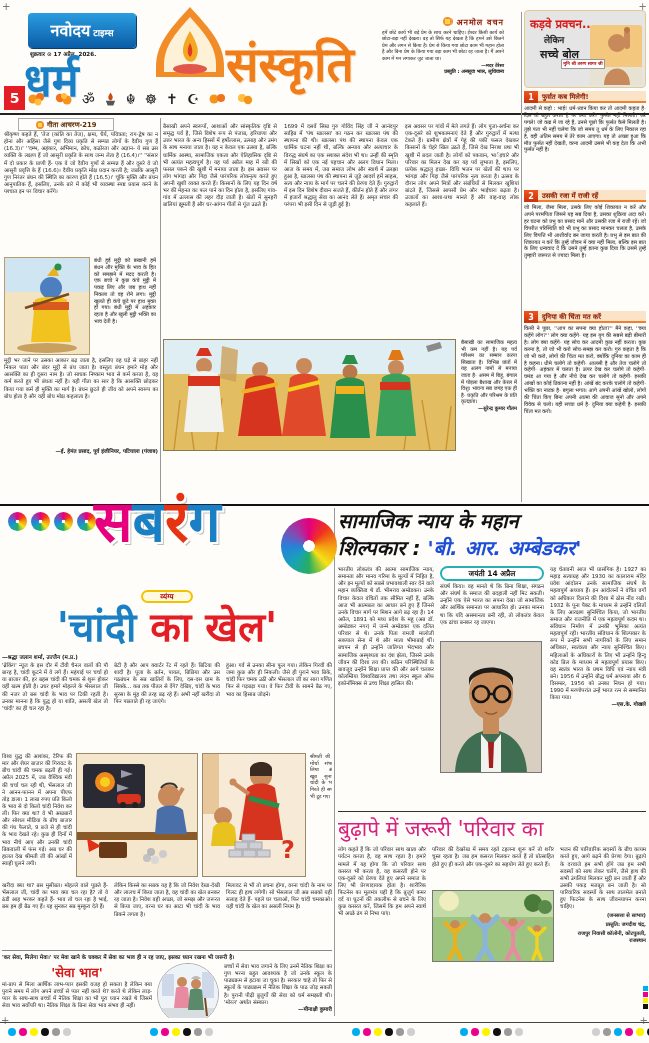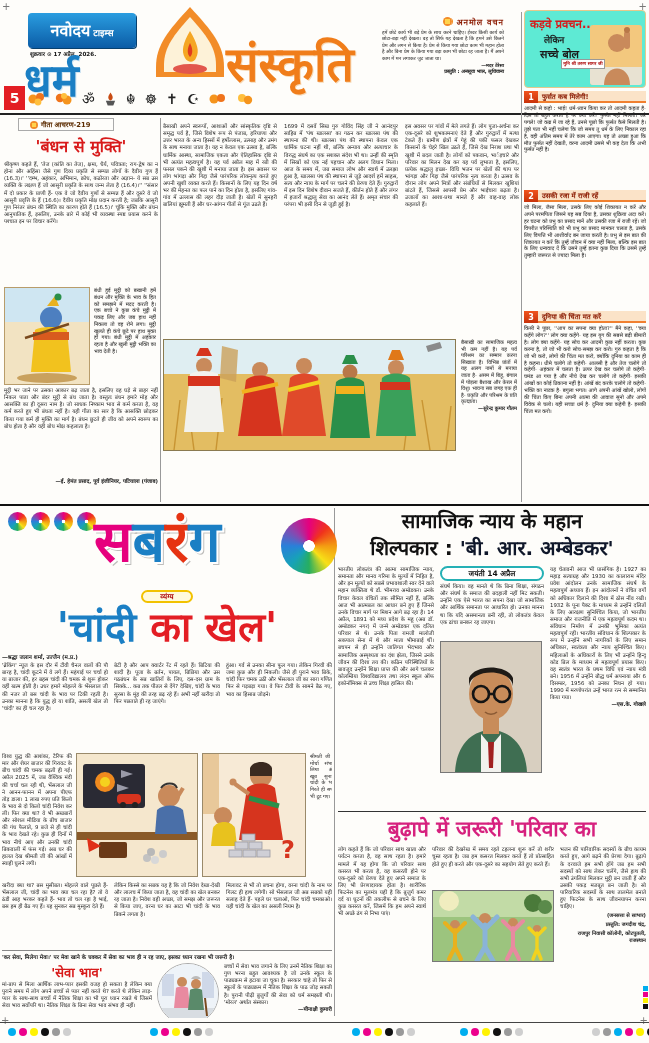--- a/index.html
+++ b/index.html
@@ -37,21 +37,21 @@
   .anmol-head { display:flex; align-items:center; justify-content:flex-end; gap:4px; margin-bottom:3px; }
   .anmol-title { font-size:8px; font-weight:bold; color:#8b1a00; letter-spacing:1px; }
   .sunicon { width:9px; height:9px; border-radius:50%;
              background:radial-gradient(circle,#ffd34d 0 45%, #f28c28 46% 100%); box-shadow:2px 0 0 -1px #f28c28; }
   .anmol-body { font-size:4.8px; line-height:1.35; text-align:justify; color:#222; }
   .anmol-att { font-size:4.8px; text-align:right; font-weight:bold; }
   .anmol-pres { font-size:4.9px; text-align:right; font-weight:bold; color:#111; }
 
   
   .prav { left:524px; top:10px; width:122px; height:492px; }
-  .prav-card { position:relative; height:78px; background:#5eead4; border:1px solid #e6c98c; border-radius:4px; padding:5px; }
+  .prav-card { position:relative; height:78px; background:#e5e5e5; border:1px solid #e6c98c; border-radius:4px; padding:5px; }
   .prav-t1 { color:#d81a1a; font-weight:bold; font-size:11.5px; }
   .prav-t2 { font-size:9px; font-weight:bold; margin-left:14px; margin-top:2px; }
   .prav-t3 { font-size:11px; font-weight:bold; margin-left:10px; }
   .monk { position:absolute; right:3px; top:14px; width:52px; height:60px; border-radius:3px; overflow:hidden; }
   .speakerbox { position:absolute; right:40px; top:48px; width:44px; background:#fff; border:1px solid #999;
                 font-size:4.6px; font-weight:bold; color:#b01212; text-align:center; padding:1px; line-height:1.25; }
   .psec { margin-top:3px; }
   .psec-head { display:flex; height:12px; margin-bottom:2px; }
   .psec-num { width:14px; background:linear-gradient(180deg,#f0541e,#c8320a); color:#fff; font-size:8px;
               font-weight:bold; display:flex; align-items:center; justify-content:center; }
@@ -64,21 +64,21 @@
   .v1 { left:160px; top:118px; width:1px; height:384px; background:#999; }
   .v2 { left:521px; top:12px; width:1px; height:490px; background:#999; }
   .v3 { left:334px; top:508px; width:1px; height:508px; background:#999; }
   .hband { left:0; top:504px; width:649px; height:2px; background:#111; }
   .h2line { left:338px; top:811px; width:308px; height:1px; background:#333; }
   .hbot { left:0; top:1022px; width:649px; height:1px; background:#444; }
 
   
   .gita { left:4px; top:118px; width:154px; height:386px; overflow:hidden; }
   .gita-badge { display:flex; align-items:center; gap:3px; border:1px solid #aaa; width:96px; height:13px;
-                padding-left:11px; margin-left:14px; }
+                padding-left:17px; margin-left:14px; }
   .gita-badge span.txt { font-size:6.8px; font-weight:bold; color:#5c2c00; }
   .diyadot { width:8px; height:8px; border-radius:50%; background:radial-gradient(circle,#ffd34d 0 40%,#f28c28 41%); }
   .gita-hl { color:#d81a1a; font-size:16px; font-weight:bold; text-align:center; margin:4px 0 4px; }
   .gita-fig { display:flex; gap:4px; margin:2px 0; }
   .krishna { width:86px; height:98px; flex:none; border:1px solid #b89c6a; }
   .gita-side { width:62px; font-size:5.2px; line-height:1.3; text-align:justify; overflow:hidden; }
   .gita-att { font-size:5.4px; font-weight:bold; text-align:right; margin-top:2px; }
 
   
   .bais { left:163px; top:118px; width:356px; height:384px; overflow:hidden; }
@@ -90,21 +90,21 @@
   .bais-photo { width:293px; height:112px; flex:none; border:1px solid #8a7a50; }
   .bais-side { width:56px; font-size:5.1px; line-height:1.3; text-align:justify; overflow:hidden; }
   .bais-att { font-weight:bold; display:block; text-align:right; }
 
   
   .sab-flowers { left:8px; top:512px; display:flex; gap:4px; }
   .pin { width:19px; height:19px; border-radius:50%;
          background:radial-gradient(circle,#fff 0 14%, rgba(255,255,255,0) 15%),
            conic-gradient(#e6007e,#f0341c,#f39c12,#f7e017,#27ae60,#17a2b8,#2980d9,#8e44ad,#e6007e); }
   .pin.big { width:56px; height:56px; }
-  .sabrang { left:94px; top:500px; font-size:57px; font-weight:bold; line-height:1.45;
+  .sabrang { left:94px; top:480px; font-size:57px; font-weight:bold; line-height:1.45;
              text-shadow:2px 2px 0 #fff, 3px 3px 0 rgba(0,0,0,.25); }
   .sab-l1{color:#e6007e;} .sab-l2{color:#1b7fc4;} .sab-l3{color:#e63312;} .sab-l4{color:#1b7fc4;}
   .sab-big { left:281px; top:518px; }
 
   
   .chandi { left:2px; top:590px; width:330px; height:426px; overflow:hidden; }
   .pill { border-radius:8px; font-weight:bold; text-align:center; }
   .vyangya { width:52px; height:13px; margin:0 auto; border:2px solid #f2c200; background:#fffadd;
              color:#b01212; font-size:7.5px; line-height:10px; }
   .chandi-hl { text-align:center; font-size:40px; font-weight:bold; line-height:1.15; margin-top:1px; }
@@ -126,36 +126,36 @@
   .seva-quote { font-size:5.6px; font-weight:bold; border-top:1px solid #888; padding-top:2px; }
   .seva-row { display:flex; gap:5px; margin-top:2px; }
   .seva-left { width:150px; }
   .seva-hl { color:#d81a1a; font-size:13px; font-weight:bold; text-align:center; }
   .seva-circle { width:62px; height:62px; flex:none; border-radius:50%; overflow:hidden; border:1px solid #aaa; }
   .seva-right { flex:1; }
   .seva-att { font-weight:bold; display:block; text-align:right; }
 
   
   .amb { left:338px; top:508px; width:308px; height:302px; overflow:hidden; }
-  .amb-hl { text-align:center; font-weight:bold; font-size:20px; line-height:1.35; color:#111; }
-  .amb-hl .accent { color:#0f172a; }
+  .amb-hl { text-align:left; font-weight:bold; font-size:20px; line-height:1.35; color:#111;font-style:italic; }
+  .amb-hl .accent { color:#1d4ed8; }
   .amb-cols { display:flex; gap:6px; margin-top:4px; }
   .amb-c1, .amb-c3 { flex:1; }
   .amb-c2 { width:104px; flex:none; }
   .jayanti { height:15px; border:2px solid #25b0b5; border-radius:8px; font-size:7.5px; line-height:11px;
              color:#111; background:#fff; margin-bottom:2px; }
   .amb-photo { width:102px; height:132px; border:1px solid #777; margin-top:2px; }
   .amb-att { font-weight:bold; display:block; text-align:right; }
 
   
   .sen { left:338px; top:814px; width:308px; height:202px; overflow:hidden; }
   .sen-tagwrap { display:flex; justify-content:flex-end; }
   .sen-tag { width:96px; height:12px; border:1.5px solid #e8b500; border-radius:7px; background:#fffbe6;
              color:#8b1a00; font-size:6.8px; line-height:9px; }
-  .sen-hl { text-align:center; font-size:21px; font-weight:bold; color:#d6217e; line-height:1.35; margin-top:1px; }
+  .sen-hl { font-size:21px; font-weight:normal; color:#d6217e; line-height:1.35; margin-top:1px; }
   .sen-hl .black { color:#111; }
   .sen-cols { display:flex; gap:6px; margin-top:3px; }
   .sen-c1 { flex:1; } .sen-c3 { width:86px; flex:none; }
   .sen-c2 { width:122px; flex:none; }
   .sen-photo { width:122px; height:72px; border:1px solid #777; margin-top:2px; }
   .sen-credit { font-size:5.2px; text-align:right; font-weight:bold; line-height:1.3; margin-top:2px; }
 
   
   .dots { position:absolute; top:1028px; display:flex; gap:3px; }
   .dot { width:8px; height:8px; border-radius:50%; }
@@ -278,21 +278,20 @@
   <div class="abs v3"></div>
   <div class="abs hband"></div>
   <div class="abs h2line"></div>
   <div class="abs hbot"></div>
 
   <section class="abs gita">
     <div class="gita-badge">
       <span class="diyadot"></span>
       <span class="txt">गीता आचरण-219</span>
     </div>
-    <h2 class="gita-hl">'बंधन से मुक्ति'</h2>
     <div class="tiny" style="height:124px;">श्रीकृष्ण कहते हैं, 'तेज (कांति का तेज), क्षमा, धैर्य, पवित्रता; राग-द्वेष का न होना और अहिंसा जैसे गुण दिव्य प्रकृति से सम्पन्न लोगों के दैवीय गुण हैं (16.3)।' ''दम्भ, अहंकार, अभिमान, क्रोध, कठोरता और अज्ञान- ये सब उस व्यक्ति के लक्षण हैं जो आसुरी प्रकृति के साथ जन्म लेता है (16.4)।'' ''संसार में दो प्रकार के प्राणी हैं- एक वे जो दैवीय गुणों से सम्पन्न हैं और दूसरे वे जो आसुरी प्रवृत्ति के हैं (16.6)। दैवीय प्रकृति मोक्ष प्रदान करती है; जबकि आसुरी गुण निरंतर बंधन की स्थिति का कारण होते हैं (16.5)।' चूंकि मुक्ति और बंधन आनुपातिक हैं, इसलिए, उनके बारे में कोई भी व्यवस्था स्पष्ट प्रयास करने के पश्चात इन पर विचार करेंगे।</div>
     <div class="gita-fig">
       <div class="krishna">
         <svg width="84" height="96" viewBox="0 0 84 96">
           <rect width="84" height="96" fill="#f2e3c2"></rect>
           <rect width="84" height="34" fill="#cfe6f2"></rect>
           <circle cx="46" cy="30" r="11" fill="#4d7fc0"></circle>
           <path d="M42 18 L50 8 L54 18 Z" fill="#e8b11f"></path>
           <circle cx="53" cy="9" r="3.5" fill="#2a8f4a"></circle>
           <path d="M30 42 C34 38 58 38 62 42 L66 84 L26 84 Z" fill="#f2c21e"></path>

